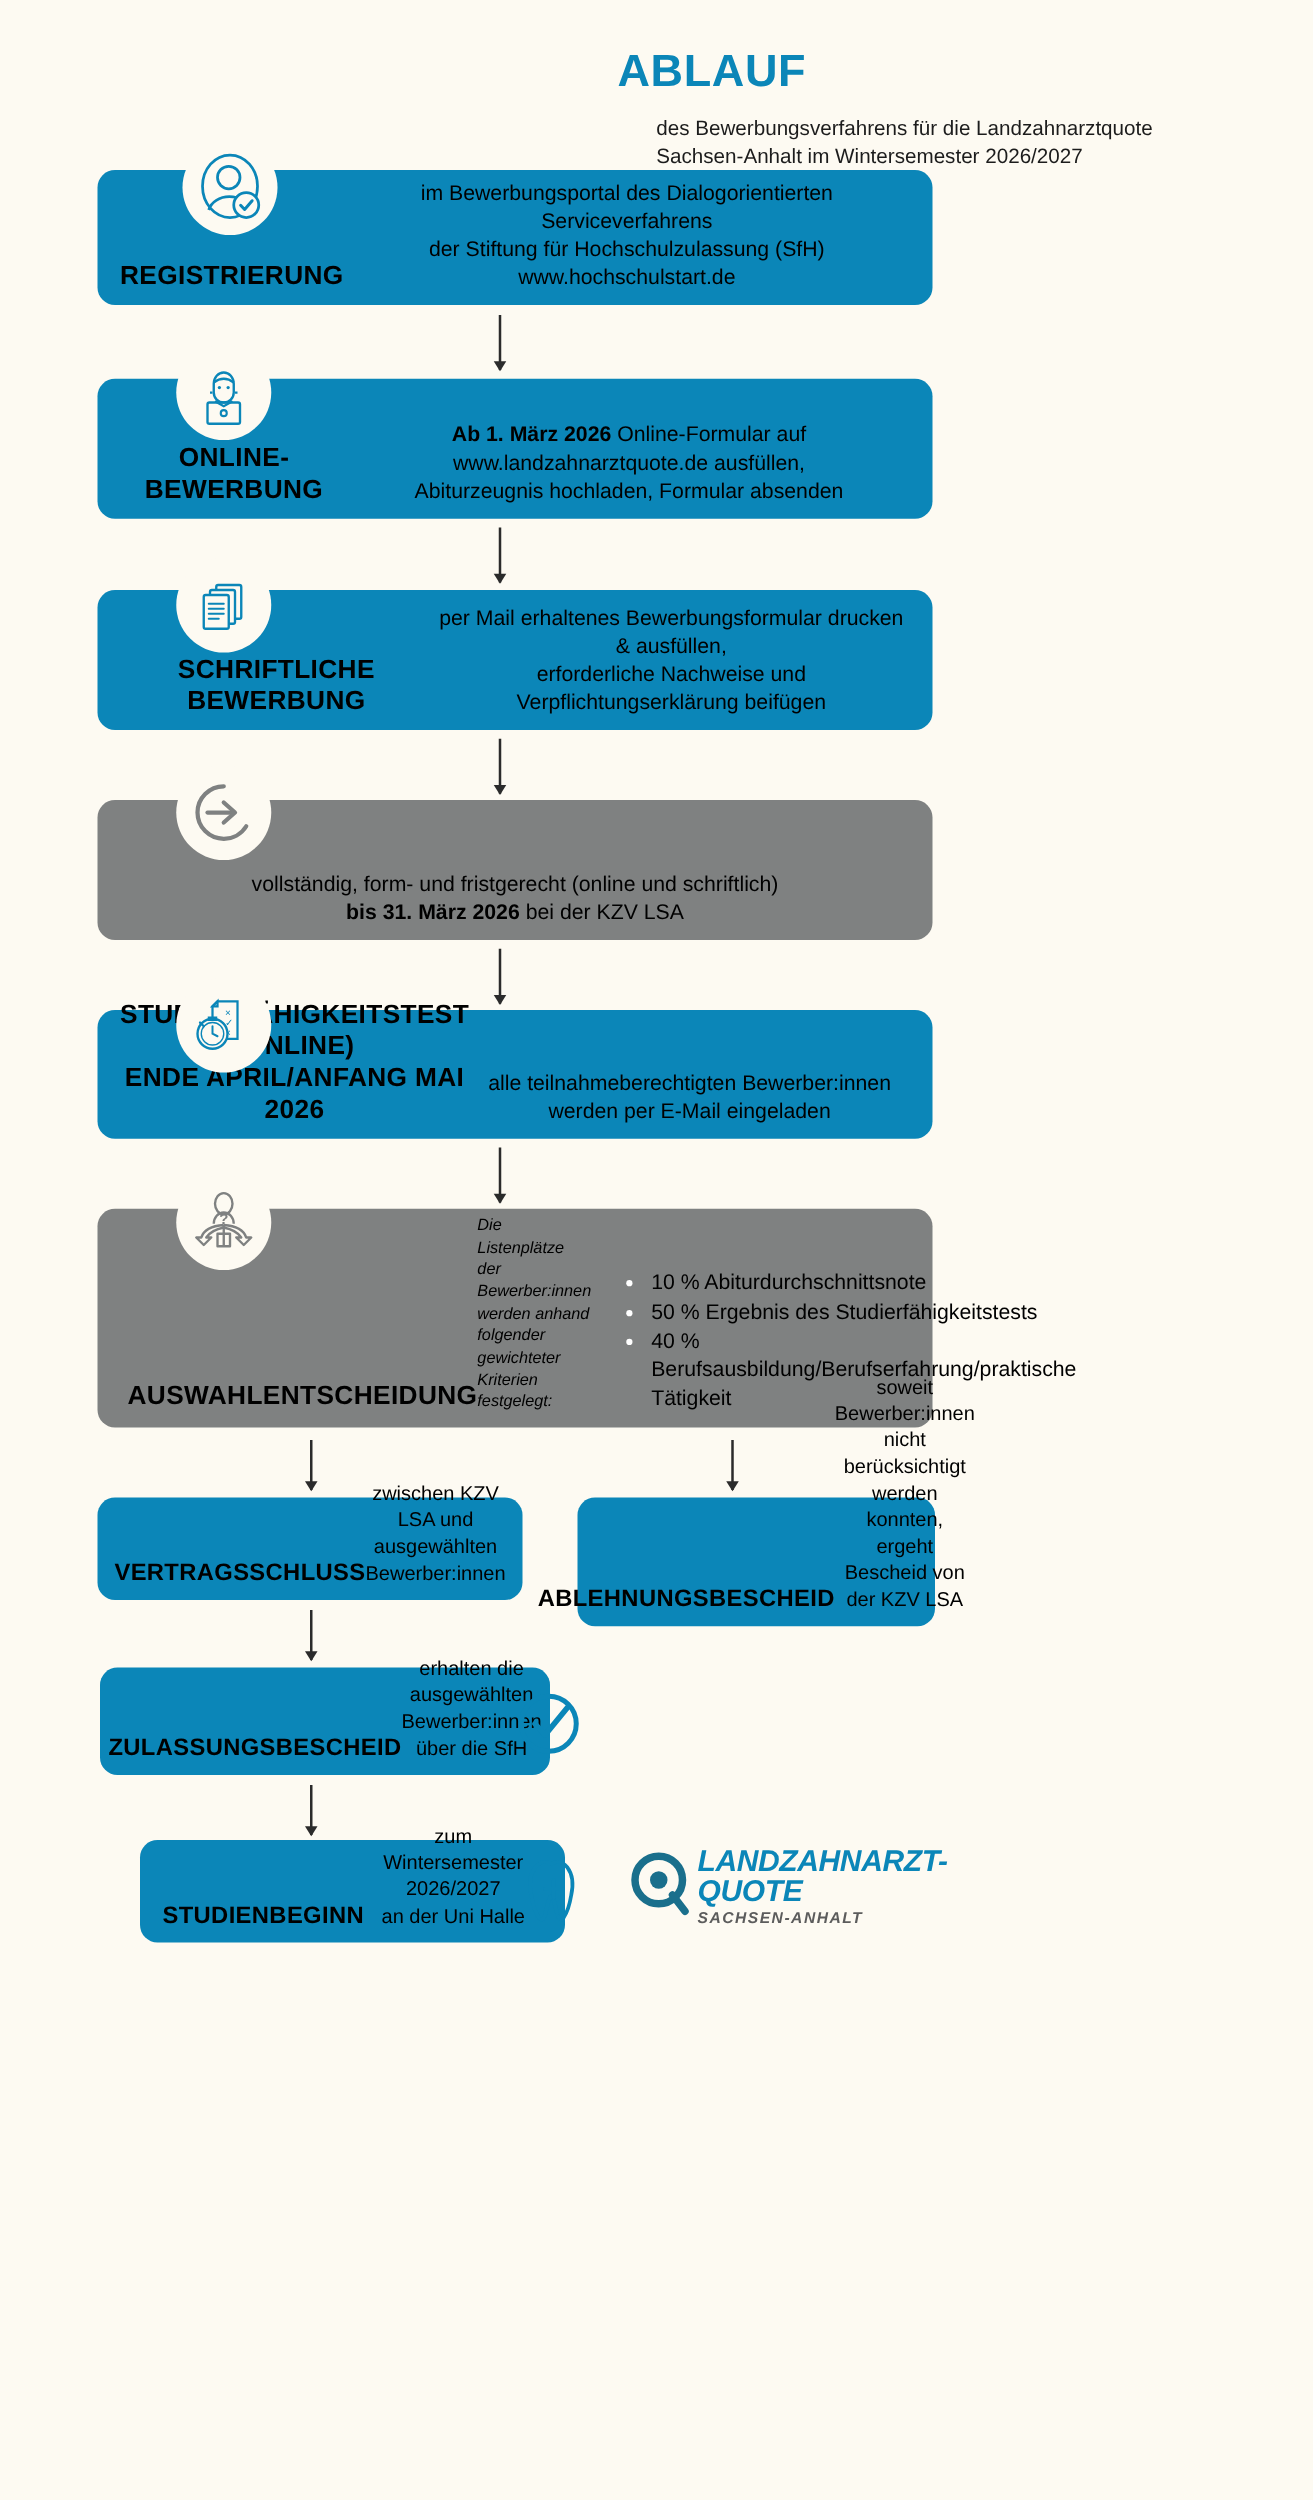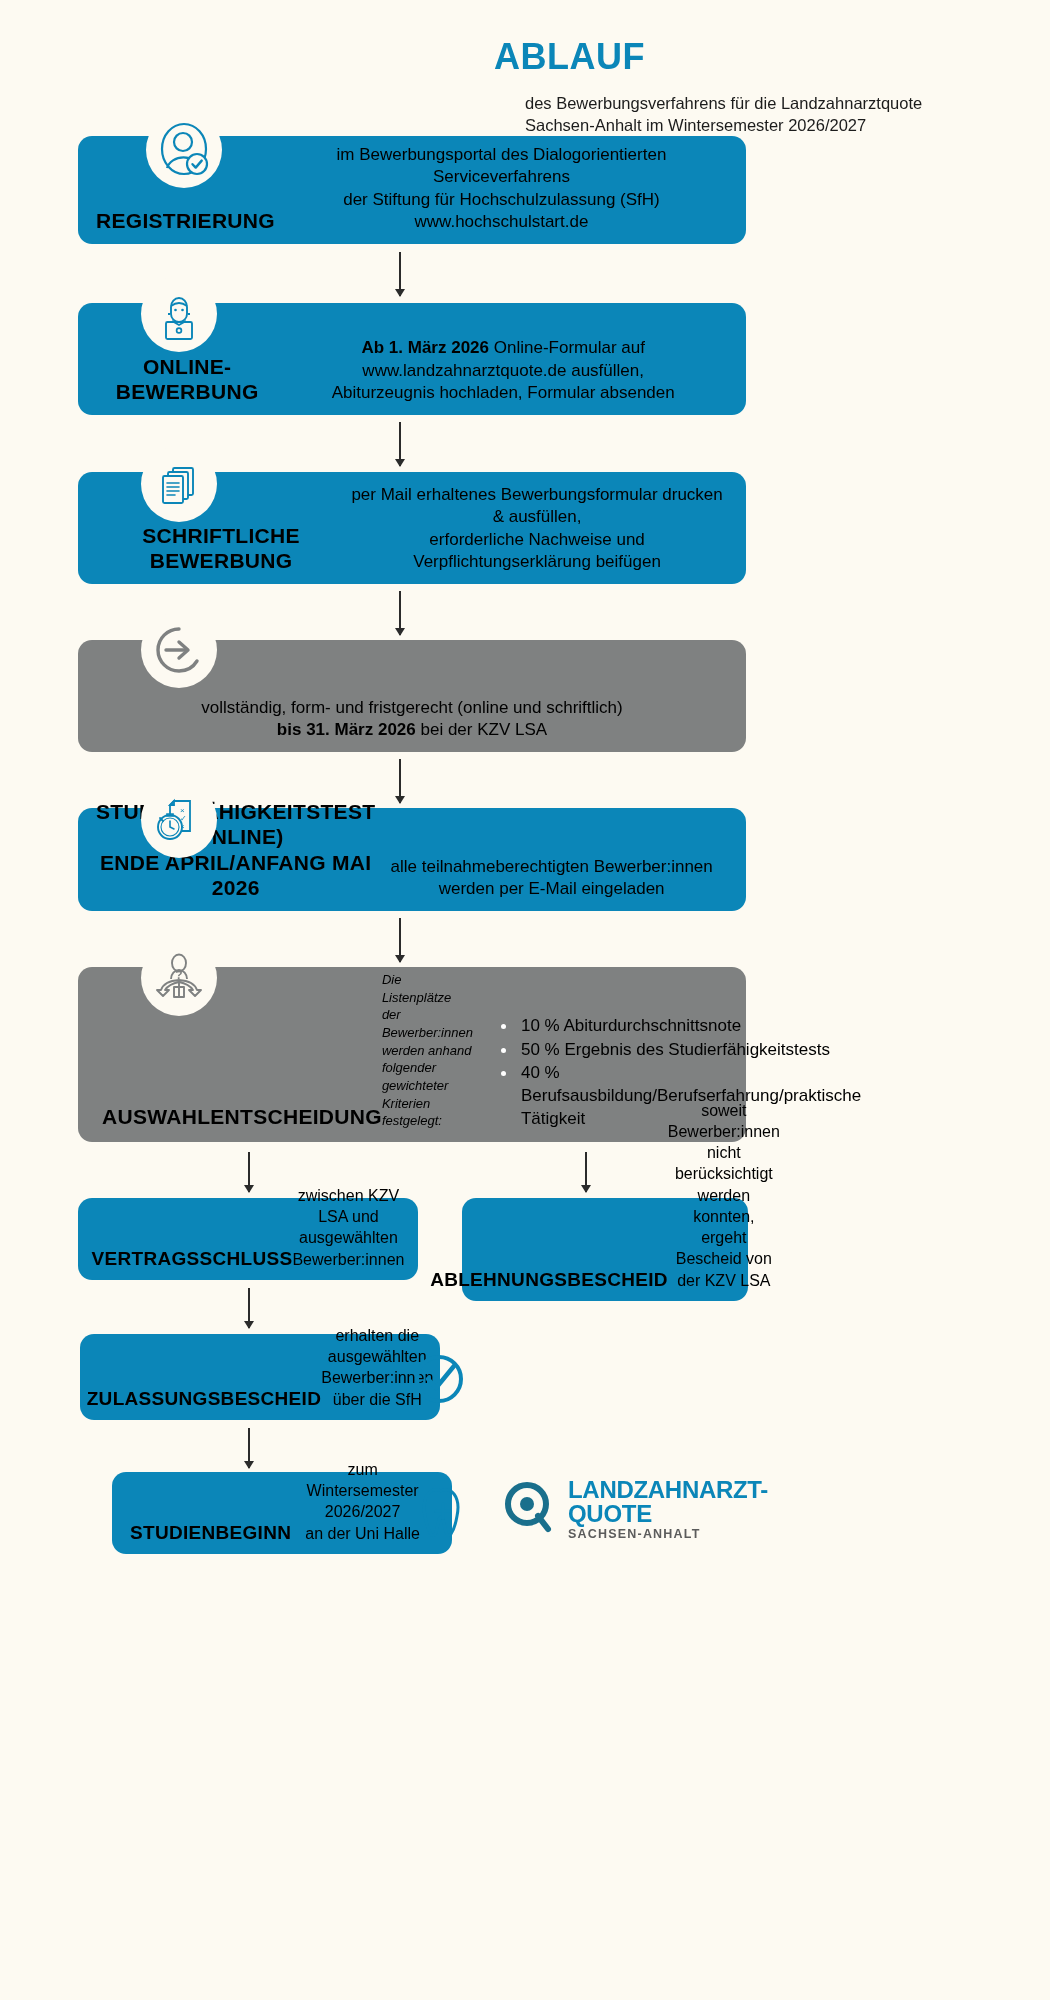--- a/index.html
+++ b/index.html
@@ -123,21 +123,22 @@
     border-left:5px solid transparent;
     border-right:5px solid transparent;
     border-top:8px solid #2b2b2b;
   }
 
   
   .brand{
     position:absolute;
     display:flex;
     align-items:center;
-    gap:10px;
+    gap:0;
+    font-style:italic;
   }
   .brand .mark{flex:0 0 auto;}
   .brand .wordmark{
     color:#0b86b8;
     font-weight:bold;
     line-height:1.0;
   }
   .brand .wm1{font-size:24px;letter-spacing:-.3px;}
   .brand .wm2{font-size:24px;letter-spacing:-.3px;}
   .brand .wm3{font-size:12.5px;letter-spacing:1.2px;color:#5c5c5c;margin-top:2px;}

